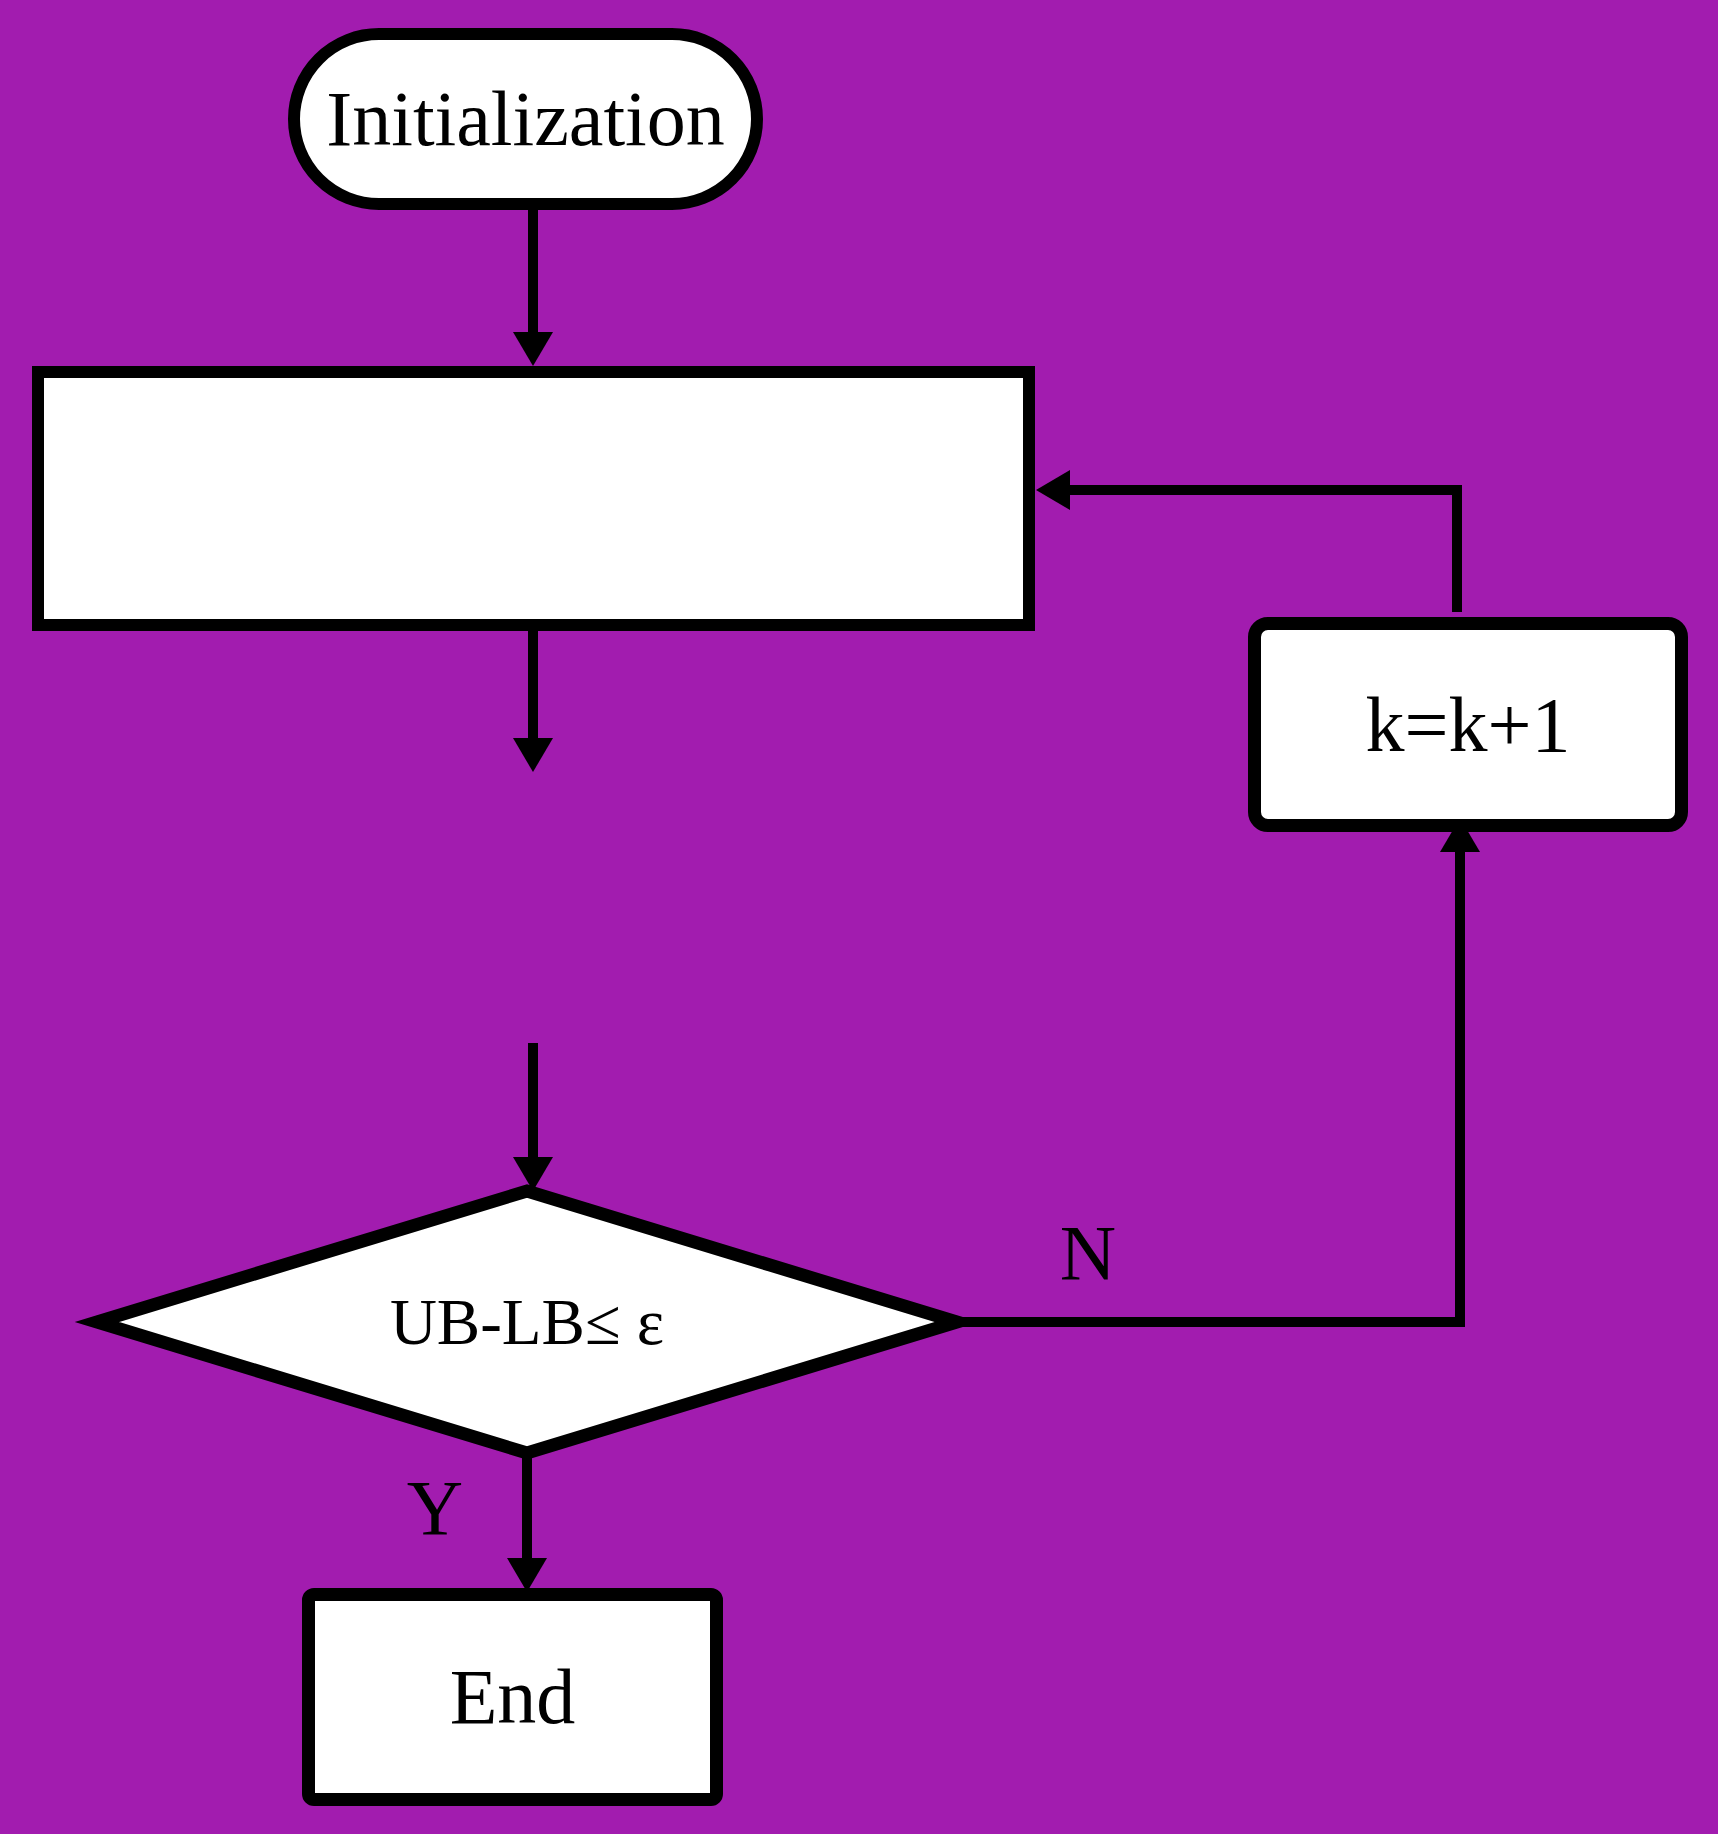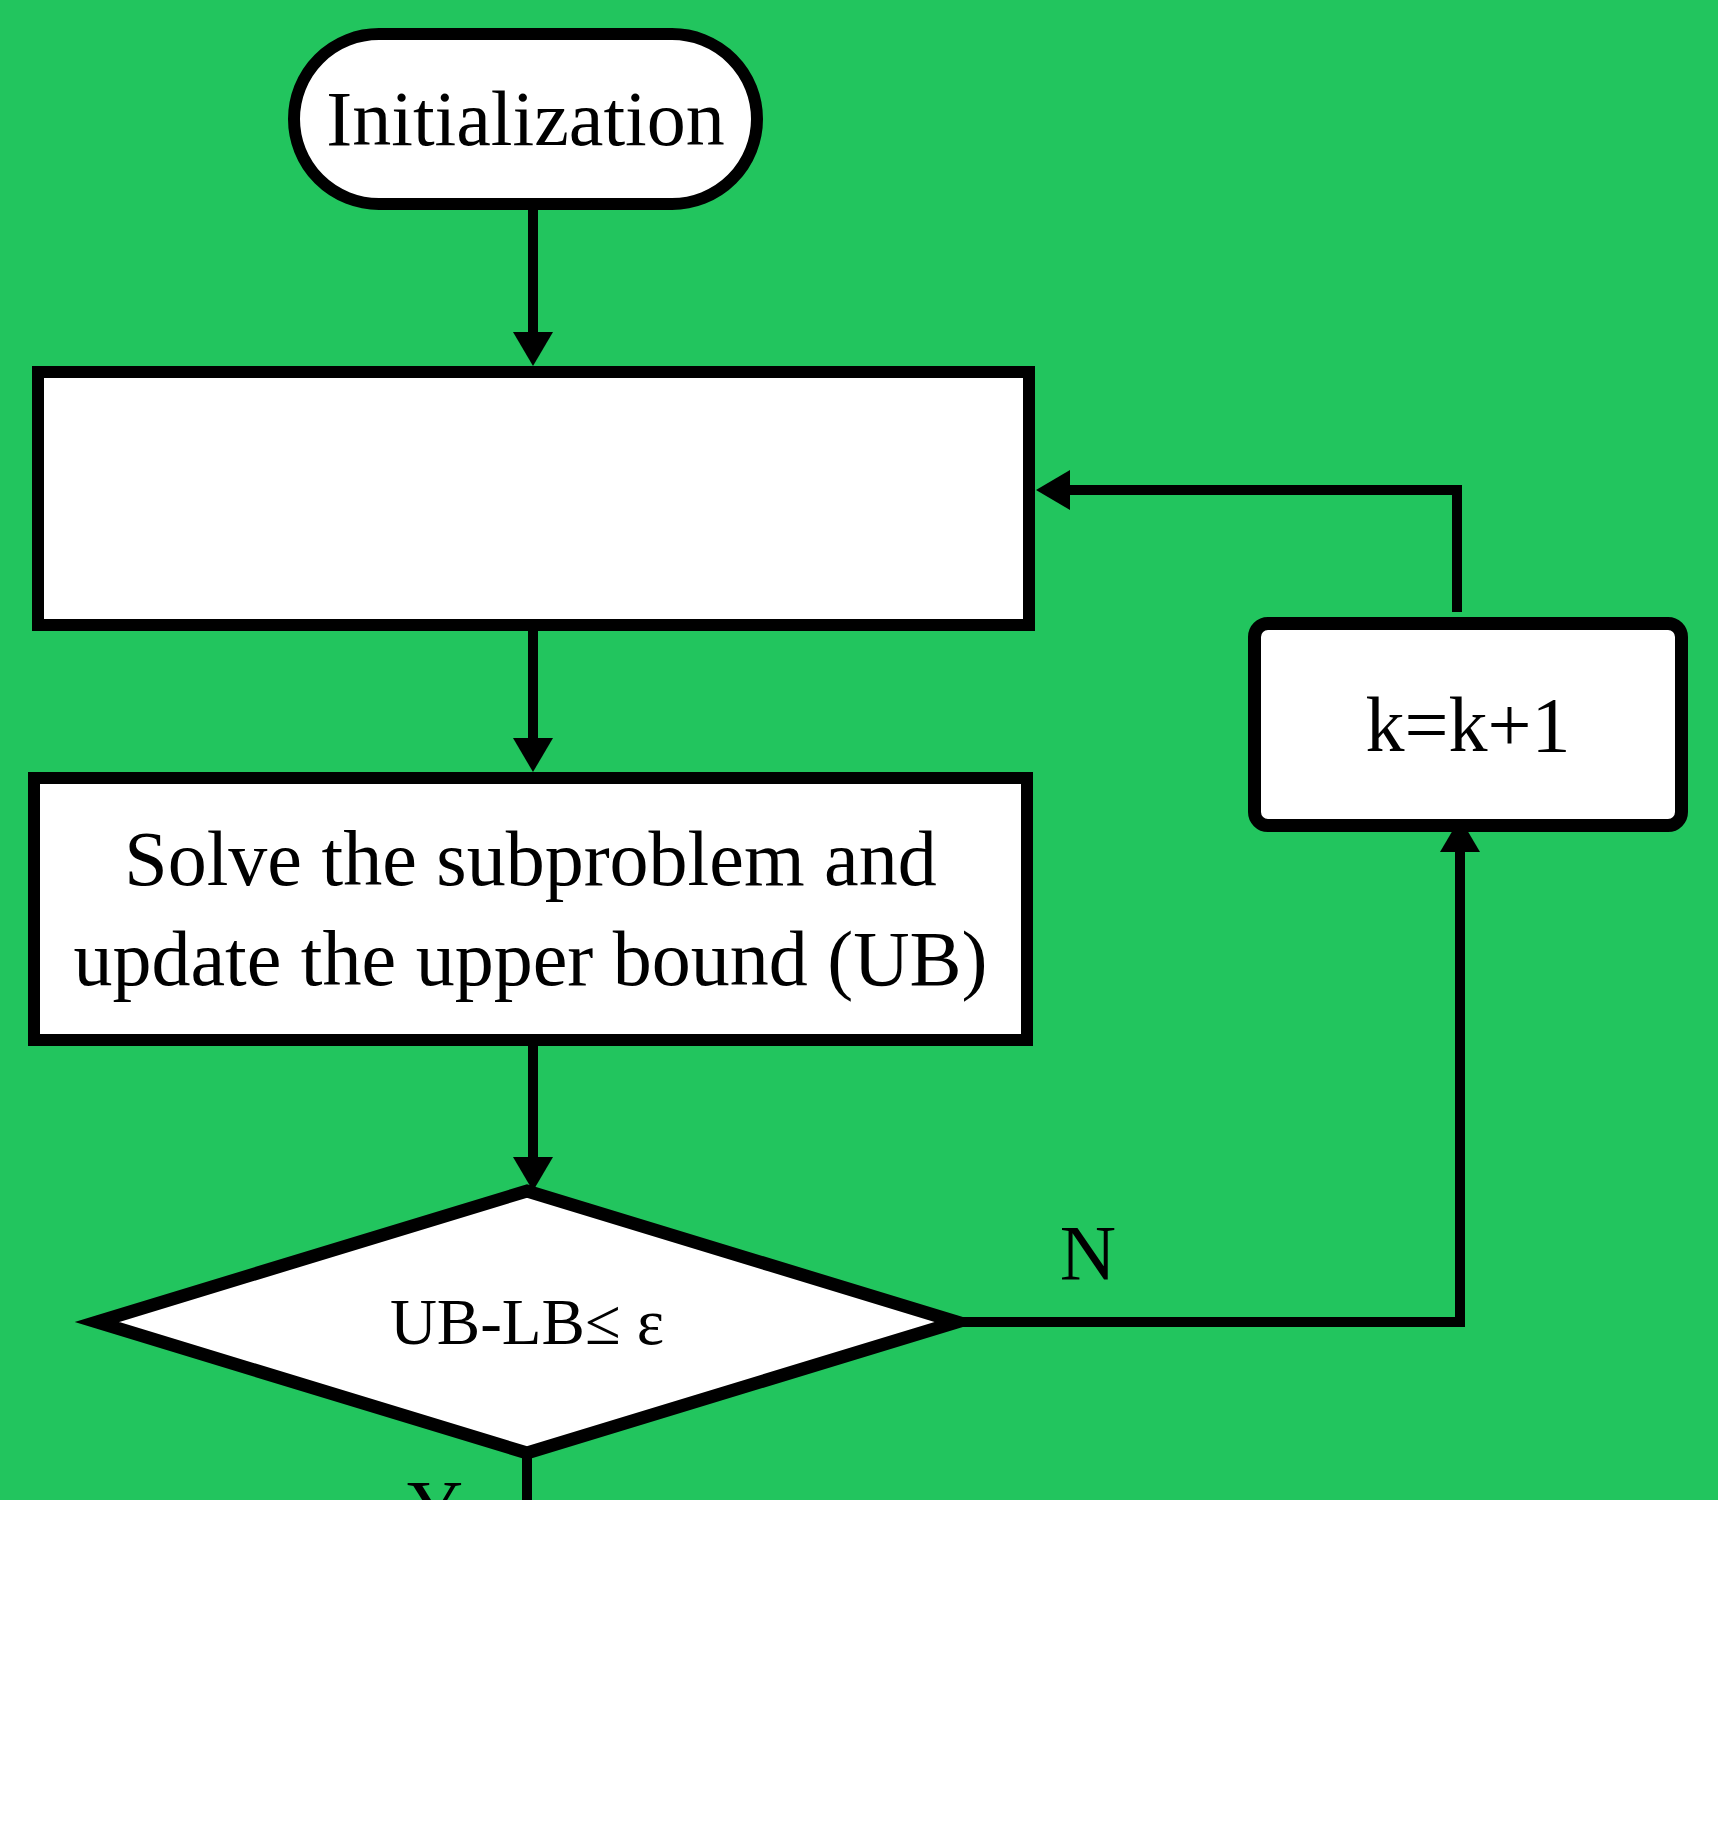--- a/index.html
+++ b/index.html
@@ -3,22 +3,22 @@
 <meta charset="utf-8">
 <style>
   html, body {
     margin: 0;
     padding: 0;
     background: #ffffff;
   }
   #canvas {
     position: relative;
     width: 1718px;
-    height: 1500px;
-    background: #22c55e;
+    height: 1834px;
+    background: #a21caf;
     font-family: "Liberation Serif", serif;
     color: #000000;
     overflow: hidden;
   }
   #edges {
     position: absolute;
     left: 0; top: 0;
     width: 1718px;
     height: 1834px;
   }
@@ -108,24 +108,20 @@
     <polygon points="1036,490 1070,470 1070,510" fill="#000"></polygon>
   </svg>
 
   <div class="node terminator-pill">
     <div>Initialization</div>
   </div>
 
   <div class="node process-master">
   </div>
 
-  <div class="node process-sub">
-    <div>Solve the subproblem and</div>
-    <div>update the upper bound (UB)</div>
-  </div>
 
   <div class="decision-label">UB-LB≤ ε</div>
 
   <div class="node process-k">
     <div>k=k+1</div>
   </div>
 
   <div class="node terminator-end">
     <div>End</div>
   </div>

